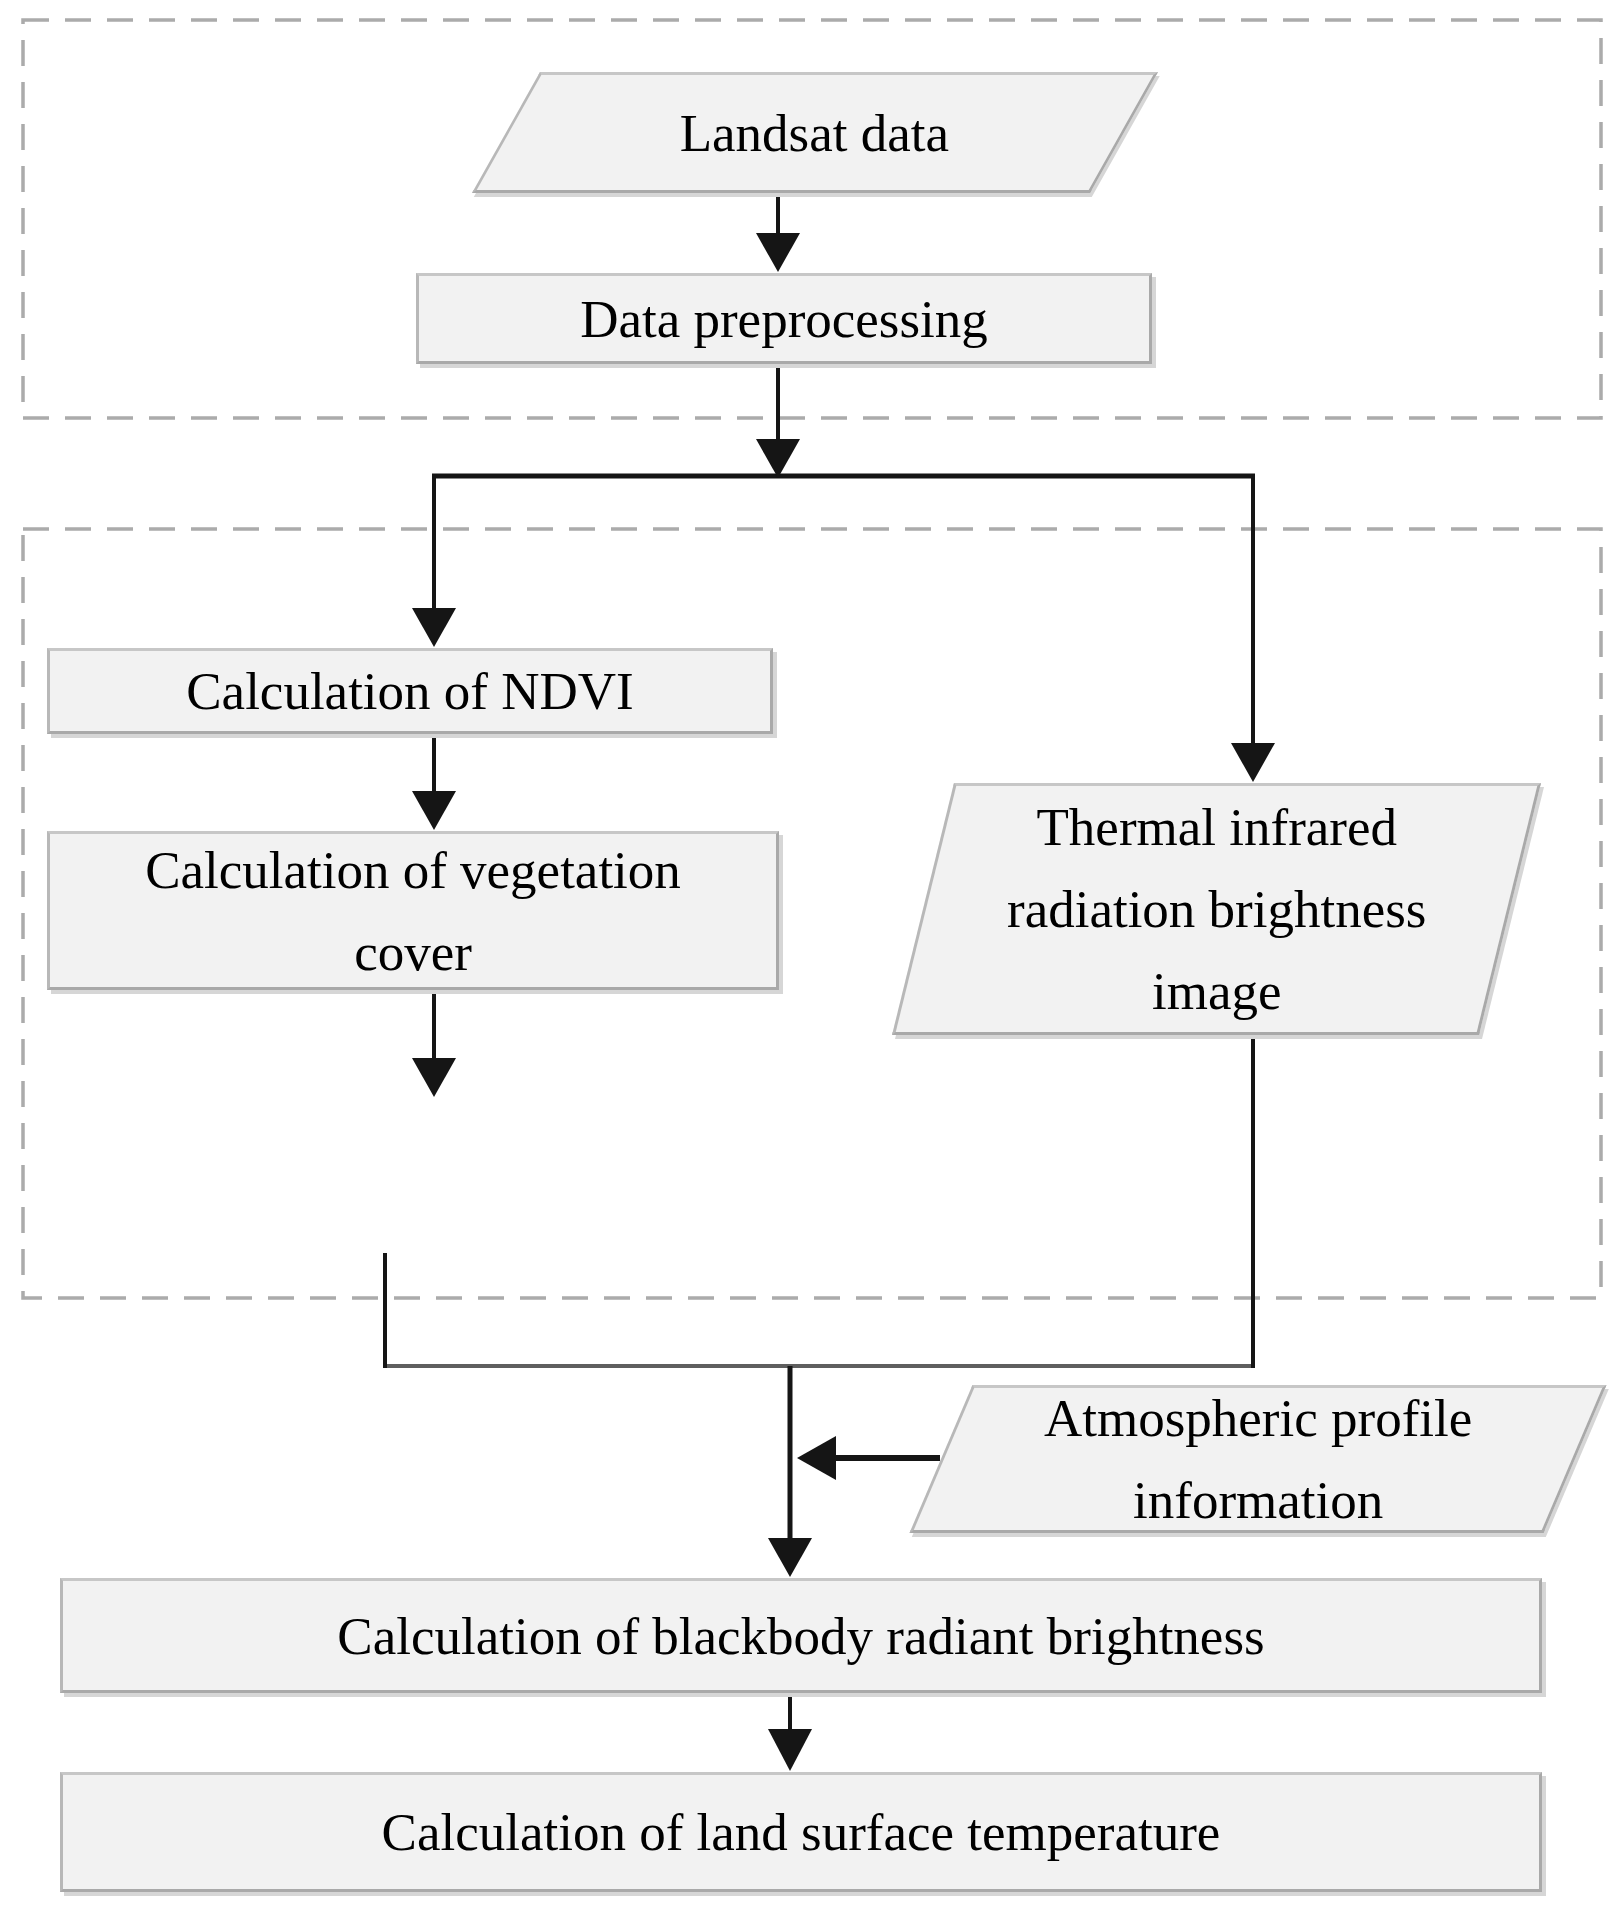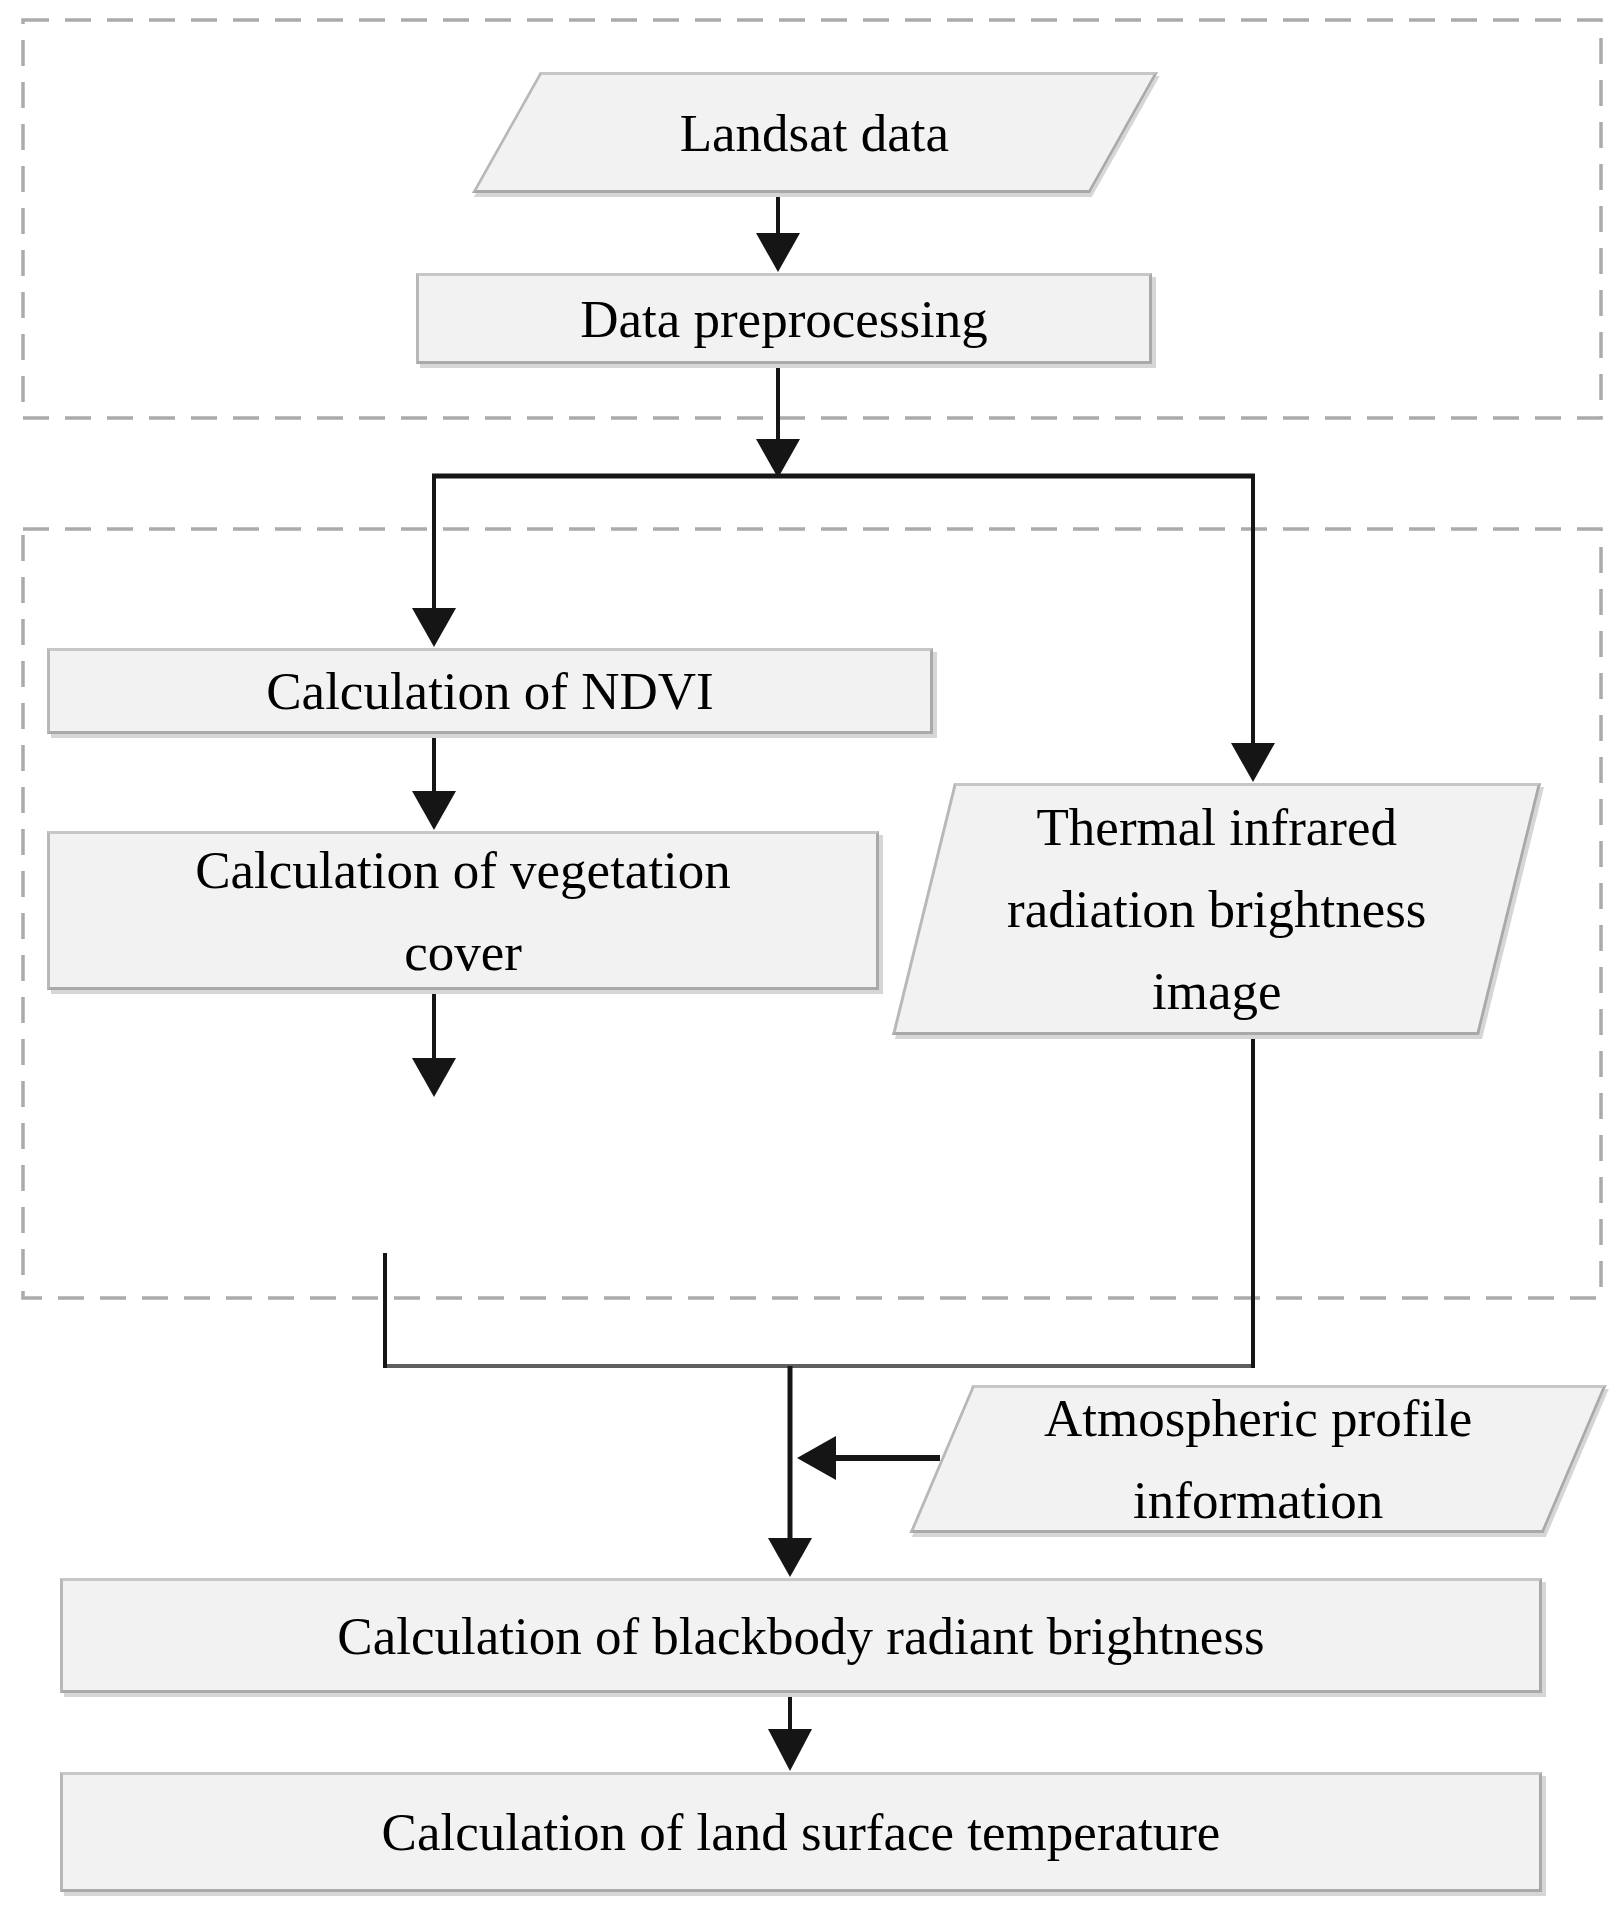--- a/index.html
+++ b/index.html
@@ -21,22 +21,22 @@
     border:3px solid #a9a9a9;
     border-top-color:#c7c7c7;
     border-left-color:#b8b8b8;
     box-shadow:4px 4px 0 #d6d6d6;
     font-size:53px;
     line-height:82px;
   }
   .node .lbl{white-space:pre-line;display:block;}
   
   .n-preprocessing{left:416px;top:273px;width:736px;height:91px;}
-  .n-ndvi{left:47px;top:648px;width:886px;height:86px;}
-  .n-vegetation{left:47px;top:831px;width:832px;height:159px;}
+  .n-ndvi{left:47px;top:648px;width:726px;height:86px;}
+  .n-vegetation{left:47px;top:831px;width:732px;height:159px;}
   .n-emissivity{left:47px;top:1098px;width:774px;height:157px;}
   .n-blackbody{left:60px;top:1578px;width:1482px;height:115px;}
   .n-land{left:60px;top:1772px;width:1482px;height:120px;text-align:center;}
   
   .n-landsat{left:506px;top:72px;width:618px;height:121px;transform:skewX(-29.34deg);}
   .n-landsat .lbl{transform:skewX(29.34deg);}
   .n-thermal{left:923px;top:783px;width:587px;height:252px;transform:skewX(-13.82deg);}
   .n-thermal .lbl{transform:skewX(13.82deg);}
   .n-atmospheric{left:941px;top:1385px;width:634px;height:148px;transform:skewX(-23.06deg);}
   .n-atmospheric .lbl{transform:skewX(23.06deg);}

